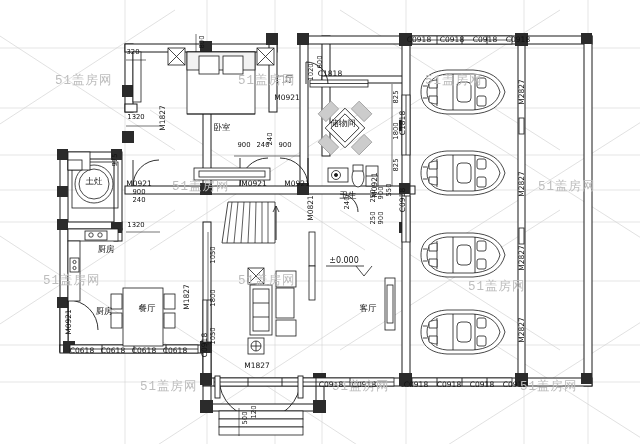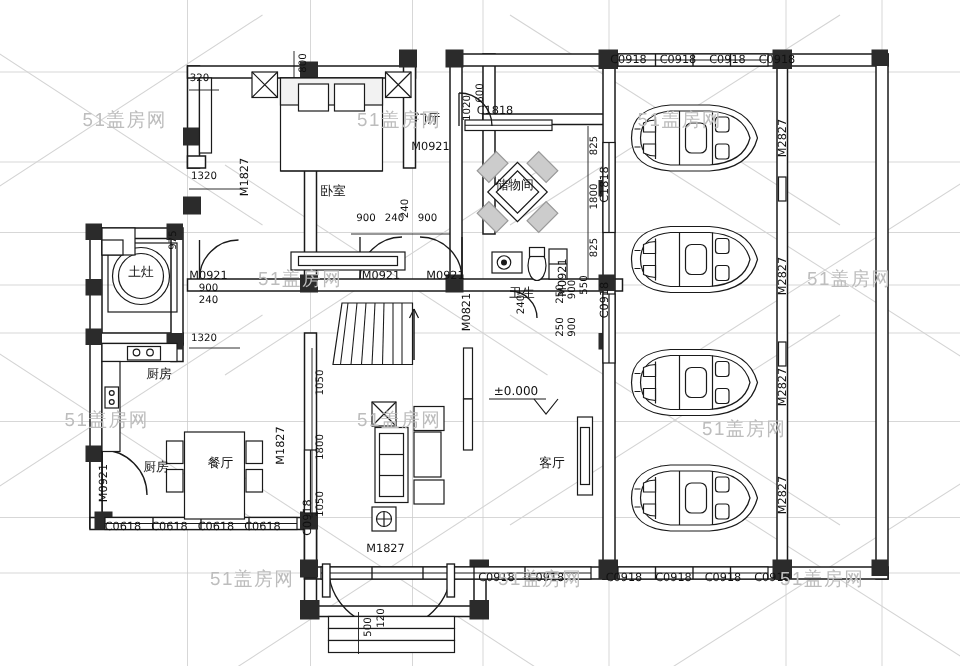--- a/index.html
+++ b/index.html
@@ -1,21 +1,21 @@
 <!DOCTYPE html>
 <html><head>
 <meta charset="utf-8">
 <style>
   html,body{margin:0;padding:0;background:#ffffff;}
   body{width:640px;height:444px;overflow:hidden;
        font-family:"Liberation Sans","DejaVu Sans",sans-serif;}
   #stage{position:relative;width:640px;height:444px;background:#fff;}
   svg{display:block;}
   .wm{position:absolute;color:#b9b9b9;font-size:12.5px;letter-spacing:1px;
-      white-space:nowrap;font-family:Liberation Sans, sans-serif;user-select:none;}
+      white-space:nowrap;font-family:Liberation Mono, monospace;user-select:none;}
 </style>
 </head>
 <body>
 
 <div id="stage">
 
 <svg id="plan" width="640" height="444" viewBox="0 0 640 444">
 
   <defs>
     <pattern id="wallHatch" width="4" height="4" patternUnits="userSpaceOnUse">

